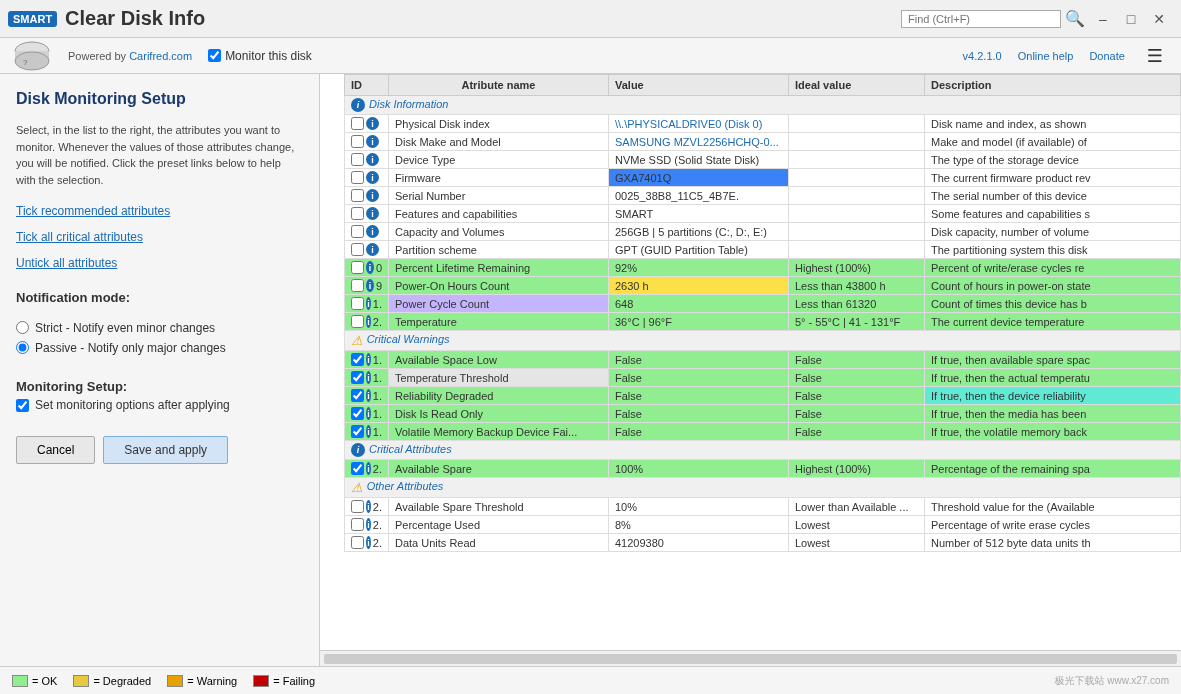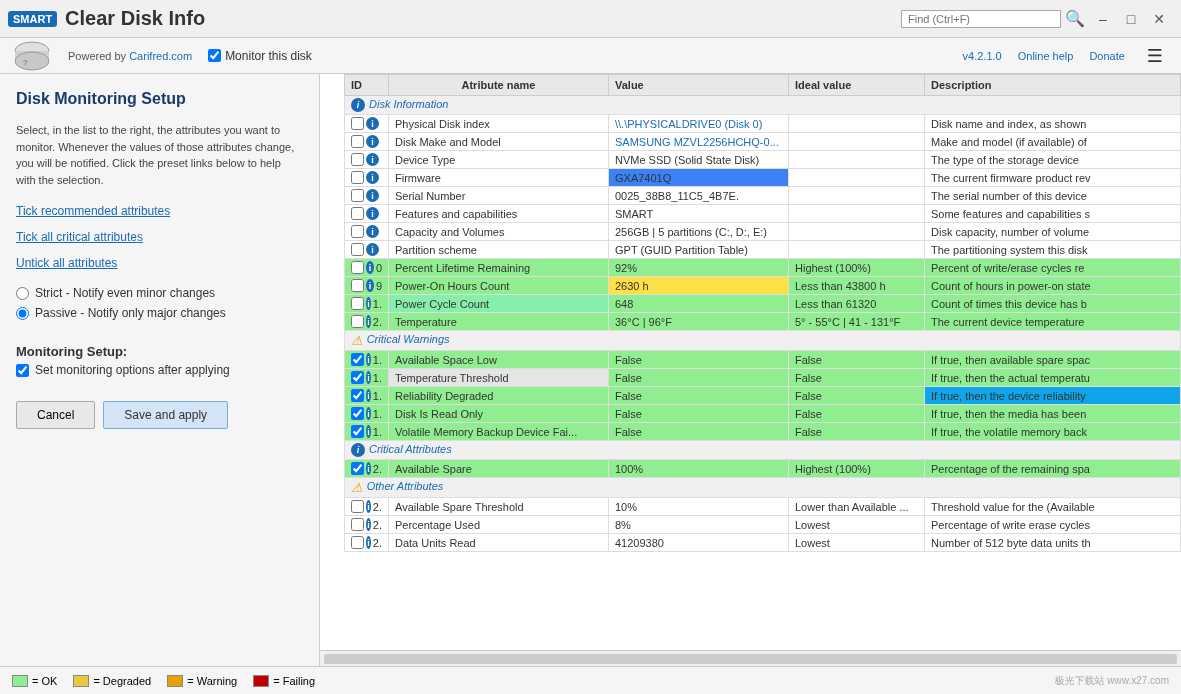--- a/index.html
+++ b/index.html
@@ -40,21 +40,21 @@
     
     .left-panel {
       width: 320px; min-width: 320px; background: #f5f5f5; border-right: 1px solid #ccc;
       padding: 16px; overflow-y: auto; display: flex; flex-direction: column; gap: 8px;
     }
     .panel-title { font-size: 16px; font-weight: bold; color: #1a3a6b; margin-bottom: 6px; }
     .panel-desc { font-size: 11px; color: #444; line-height: 1.5; margin-bottom: 8px; }
     .section-label { font-size: 13px; font-weight: bold; color: #333; margin-top: 8px; margin-bottom: 4px; }
     .preset-link { color: #1a6bb5; text-decoration: underline; cursor: pointer; font-size: 12px; display: block; margin-bottom: 4px; }
     .radio-group { display: flex; flex-direction: column; gap: 6px; margin-top: 4px; }
-    .radio-item { display: flex; align-items: flex-end; gap: 6px; font-size: 12px; color: #333; cursor: pointer; }
+    .radio-item { display: flex; align-items: flex-start; gap: 6px; font-size: 12px; color: #333; cursor: pointer; }
     .monitoring-setup { margin-top: 8px; }
     .checkbox-item { display: flex; align-items: center; gap: 6px; font-size: 12px; color: #333; }
     .btn-row { display: flex; gap: 8px; margin-top: 16px; }
     .btn { padding: 6px 20px; font-size: 12px; cursor: pointer; border: 1px solid #aaa; background: #e8e8e8; border-radius: 2px; }
     .btn-primary { background: #d4e4f7; border-color: #7aade0; color: #333; }
 
     
     .right-panel { flex: 1; overflow: hidden; display: flex; flex-direction: column; background: white; }
     .table-wrapper { flex: 1; overflow-y: auto; overflow-x: hidden; padding-left: 24px; }
     table { width: 100%; border-collapse: collapse; table-layout: fixed; }
@@ -128,20 +128,21 @@
 <div class="main-layout">
 
   <div class="left-panel">
     <div class="panel-title">Disk Monitoring Setup</div>
     <div class="panel-desc">Select, in the list to the right, the attributes you want to monitor. Whenever the values of those attributes change, you will be notified. Click the preset links below to help with the selection.</div>
 
     <a class="preset-link" href="#">Tick recommended attributes</a>
     <a class="preset-link" href="#">Tick all critical attributes</a>
     <a class="preset-link" href="#">Untick all attributes</a>
 
+    <div class="section-label">Notification mode:</div>
     <div class="radio-group">
       <label class="radio-item">
         <input type="radio" name="notif" style=""> 
           <span>Strict - Notify even minor changes</span>
       </label>
       <label class="radio-item">
         <input type="radio" name="notif" checked="" style=""> 
           <span>Passive - Notify only major changes</span>
       </label>
     </div>
@@ -299,21 +300,21 @@
               <td style="background: rgb(144, 238, 144); margin-left: 44px;">Count of hours in power-on state</td>
             </tr>
             <tr>
               <td style="background: rgb(144, 238, 144);">
                 <div style="display: flex; align-items: center; gap: 2px;">
                   <input type="checkbox" style="width: 13px; height: 13px; margin: 0px;">
                   <span style="display: inline-flex; width: 13px; height: 13px; border-radius: 50%; background: rgb(26, 107, 181); color: white; font-size: 9px; font-weight: bold; align-items: center; justify-content: center; cursor: pointer;">i</span>
                   <span>1.</span>
                 </div>
               </td>
-              <td style="background: #86efac; font-weight: normal;">Power Cycle Count</td>
+              <td style="background: #c4b5fd; font-weight: normal;">Power Cycle Count</td>
               <td style="background: rgb(144, 238, 144);">648</td>
               <td style="background: rgb(144, 238, 144);">Less than 61320</td>
               <td style="background: rgb(144, 238, 144);">Count of times this device has b</td>
             </tr>
             <tr>
               <td style="background: rgb(144, 238, 144);">
                 <div style="display: flex; align-items: center; gap: 2px;">
                   <input type="checkbox" style="width: 13px; height: 13px; margin: 0px;">
                   <span style="display: inline-flex; width: 13px; height: 13px; border-radius: 50%; background: rgb(26, 107, 181); color: white; font-size: 9px; font-weight: bold; align-items: center; justify-content: center; cursor: pointer;">i</span>
                   <span>2.</span>
@@ -357,21 +358,21 @@
               <td style="background: rgb(144, 238, 144);">
                 <div style="display: flex; align-items: center; gap: 2px;">
                   <input type="checkbox" checked="" style="width: 13px; height: 13px; margin: 0px;">
                   <span style="display: inline-flex; width: 13px; height: 13px; border-radius: 50%; background: rgb(26, 107, 181); color: white; font-size: 9px; font-weight: bold; align-items: center; justify-content: center; cursor: pointer;">i</span>
                   <span>1.</span>
                 </div>
               </td>
               <td style="background: rgb(144, 238, 144); font-weight: normal;">Reliability Degraded</td>
               <td style="background: rgb(144, 238, 144);">False</td>
               <td style="background: rgb(144, 238, 144);">False</td>
-              <td style="background: #0ea5e9;">If true, then the device reliability</td>
+              <td style="background: #5eead4;">If true, then the device reliability</td>
             </tr>
             <tr>
               <td style="background: rgb(144, 238, 144);">
                 <div style="display: flex; align-items: center; gap: 2px;">
                   <input type="checkbox" checked="" style="width: 13px; height: 13px; margin: 0px;">
                   <span style="display: inline-flex; width: 13px; height: 13px; border-radius: 50%; background: rgb(26, 107, 181); color: white; font-size: 9px; font-weight: bold; align-items: center; justify-content: center; cursor: pointer;">i</span>
                   <span>1.</span>
                 </div>
               </td>
               <td style="background: rgb(144, 238, 144); font-weight: normal;">Disk Is Read Only</td>

